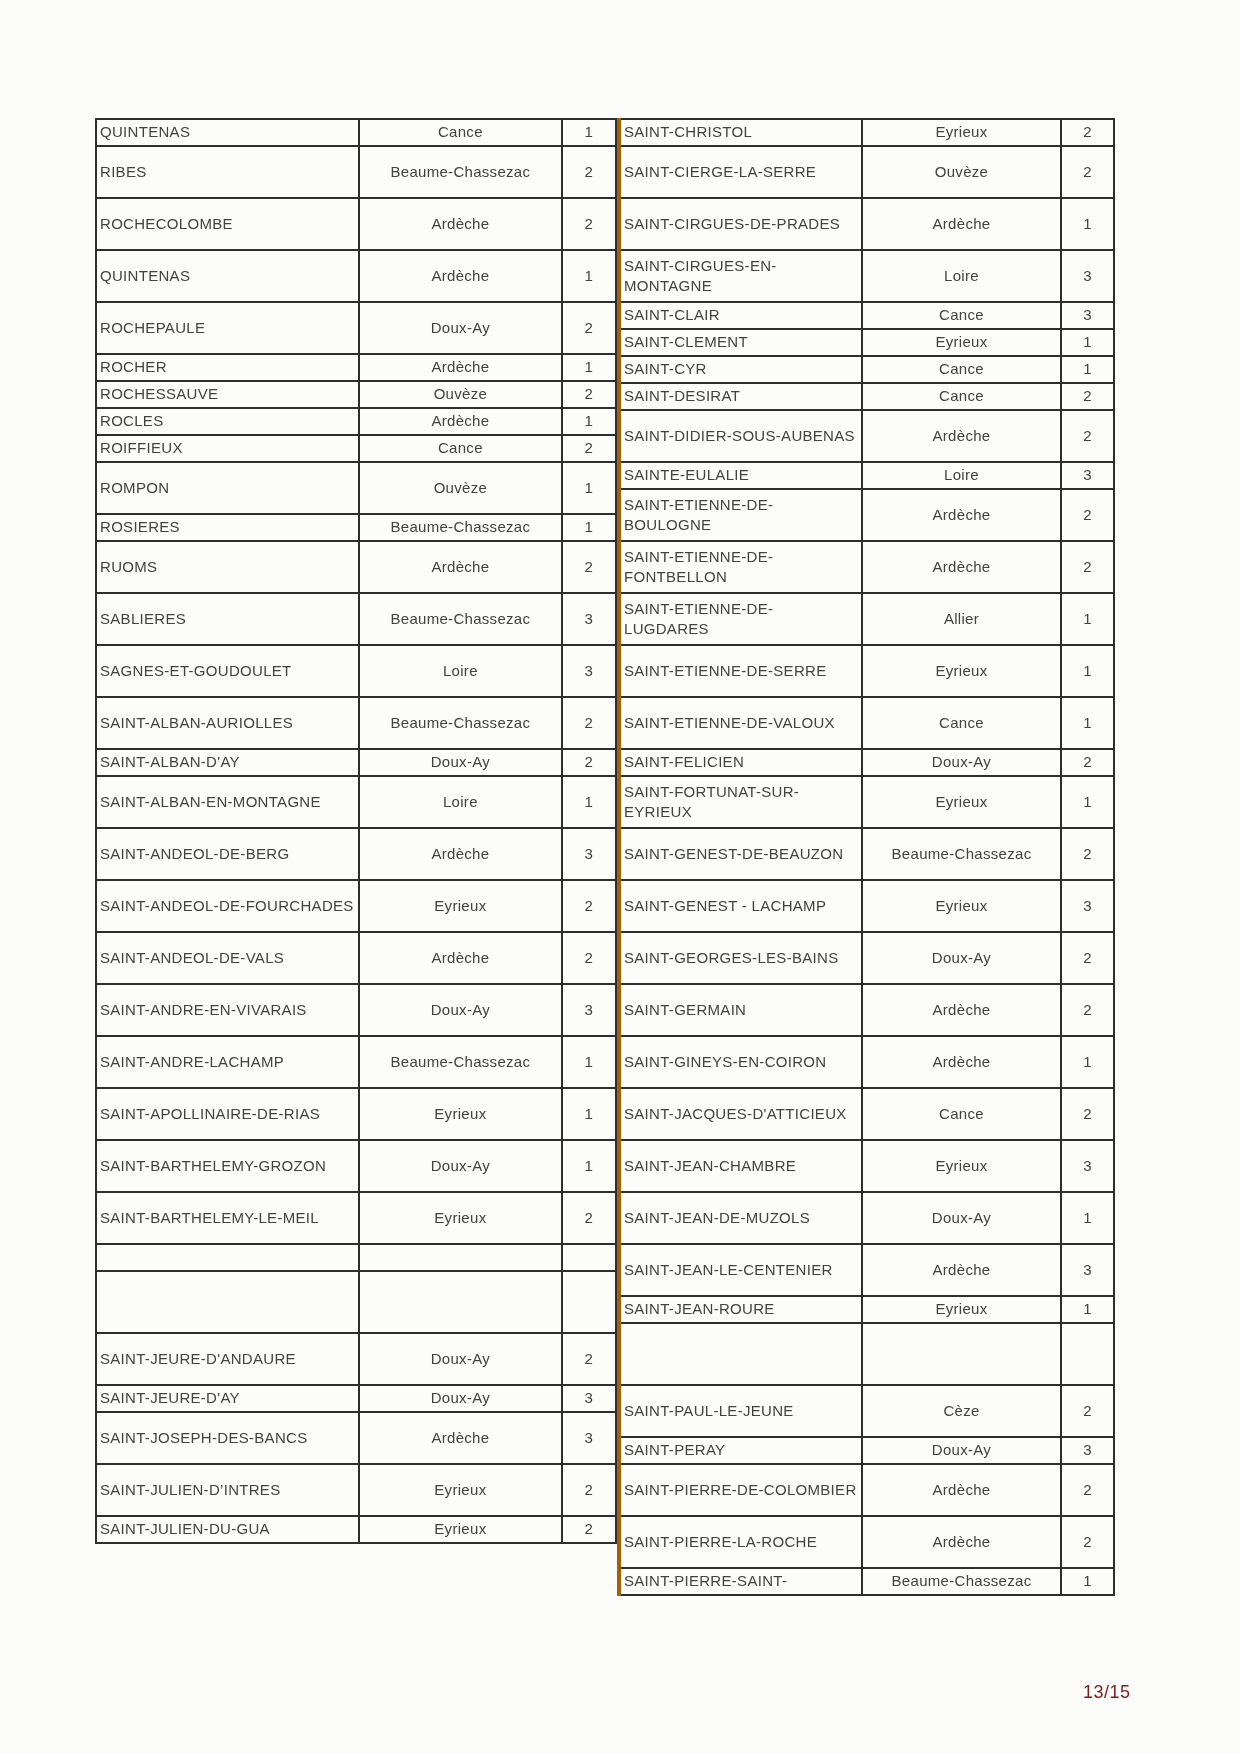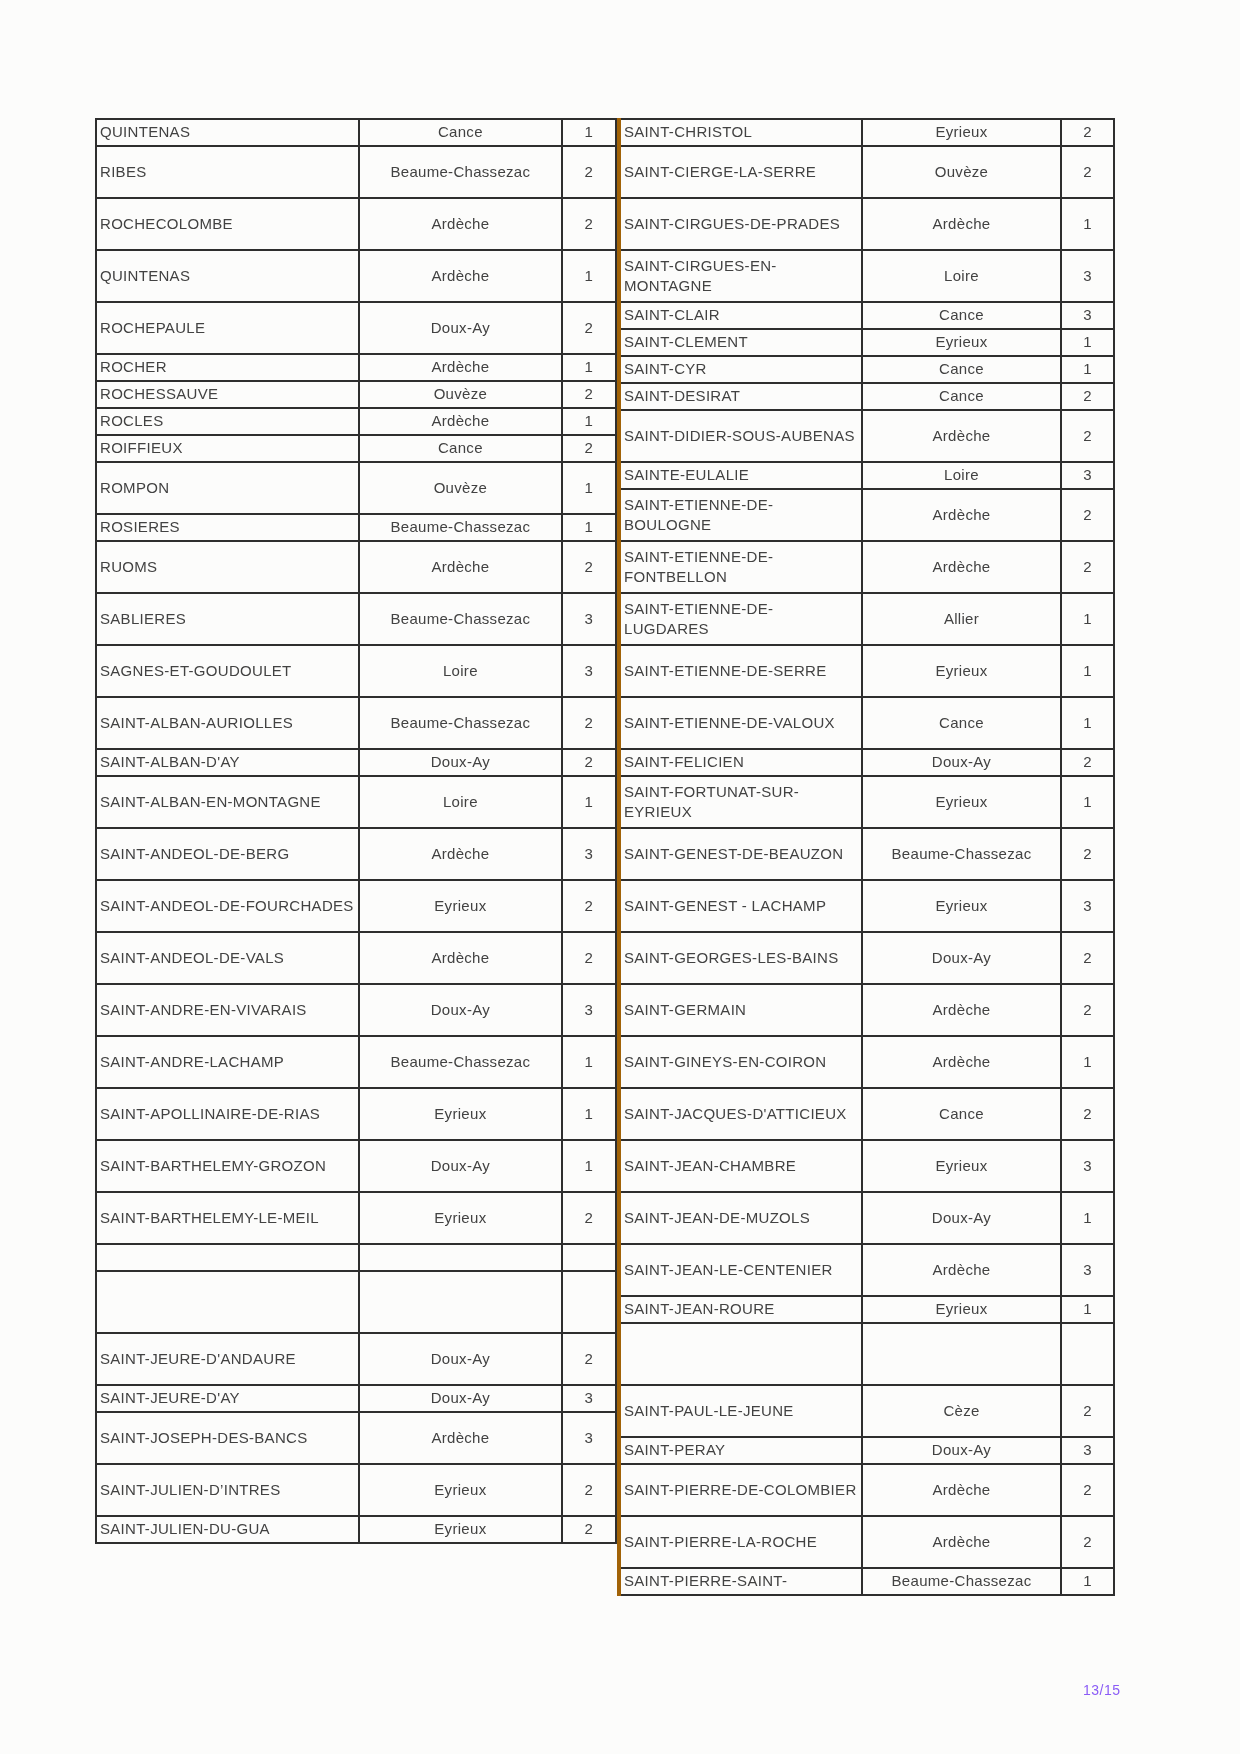--- a/index.html
+++ b/index.html
@@ -41,22 +41,22 @@
     font-weight:500;
   }
   td.c-bassin{text-align:center;}
   td.c-note{text-align:center;}
   tr.h-s td{height:23px;}
   tr.h-d td{height:48px;}
   tr.h-e td{height:58px;}
   .footer{
     position:absolute;
     left:1083px;top:1682px;
-    font-size:14px;
-    color:#8b5cf6;
+    font-size:18px;
+    color:#7f1d1d;
     letter-spacing:.5px;
   }
 </style>
 </head>
 <body>
 
 <div class="page">
 
   <div class="tables">
 

